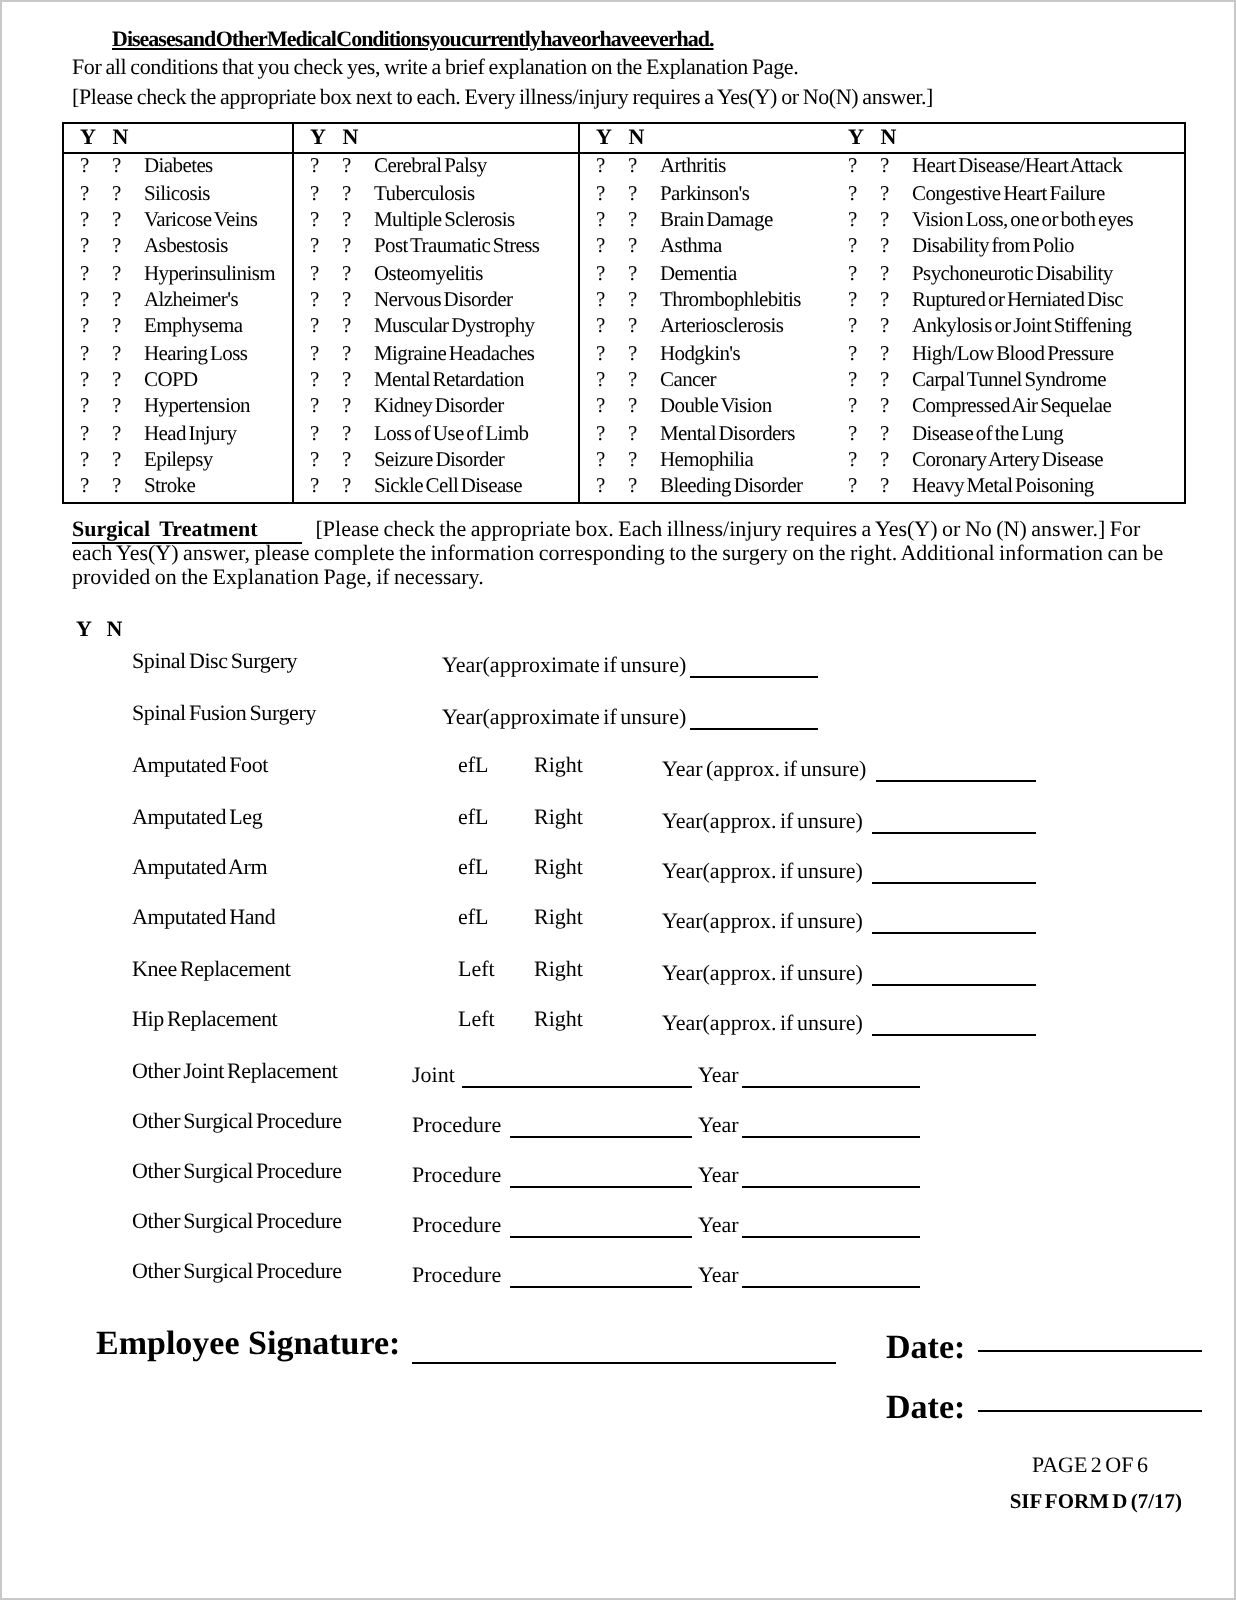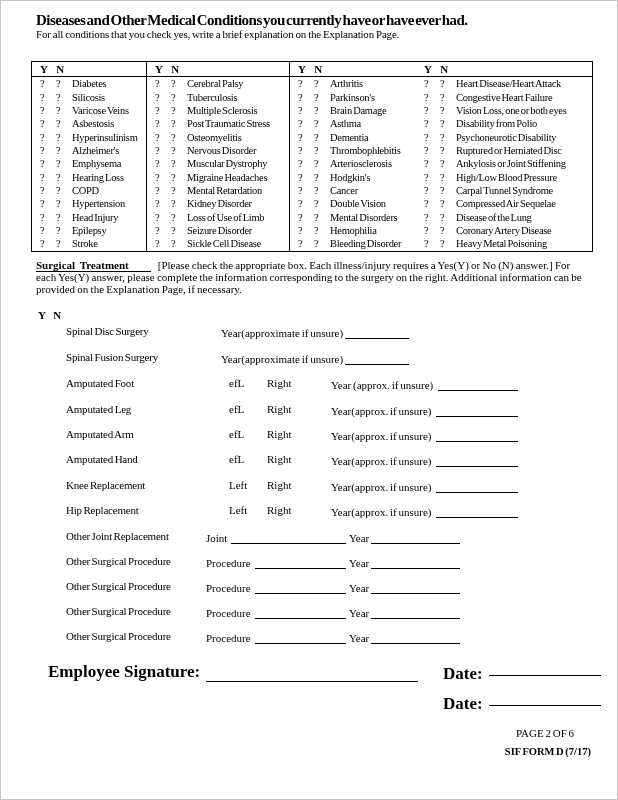--- a/index.html
+++ b/index.html
@@ -3,21 +3,21 @@
 <meta charset="utf-8">
 <style>
   html,body{margin:0;padding:0;background:#fff;}
   .page{
     position:relative;width:618px;height:800px;background:#ffffff;
     font-family:"Liberation Serif","DejaVu Serif",serif;color:#000;
     border:1px solid #c8c8c8;overflow:hidden;box-sizing:border-box;
   }
   
   .head{position:absolute;left:35px;top:12px;width:556px;font-size:11px;line-height:14.4px;letter-spacing:-0.2px;word-spacing:-0.5px;}
-  .title{font-weight:bold;font-size:15px;letter-spacing:-0.5px;word-spacing:-2px;}
+  .title{font-weight:bold;text-decoration:underline;font-size:11px;letter-spacing:-0.5px;word-spacing:-2px;margin-left:20px;}
   
   .cond-table{position:absolute;left:30px;top:60px;width:562px;height:191px;border:1px solid #000;display:flex;font-size:10.5px;box-sizing:border-box;}
   .cond-col{display:flex;flex-direction:column;box-sizing:border-box;}
   .c0{width:115px;border-right:1px solid #000;}
   .c1{width:143px;border-right:1px solid #000;}
   .c2{width:126px;}
   .c3{flex:1;}
   .cond-head{height:15px;border-bottom:1px solid #000;font-weight:bold;padding-left:8px;word-spacing:6px;line-height:14px;font-size:11px;box-sizing:border-box;}
   .cond-row{height:13.35px;display:flex;align-items:center;padding-left:8px;white-space:nowrap;}
   .q{width:16px;flex:none;}
@@ -53,20 +53,21 @@
   .formcode{position:absolute;top:745px;left:420px;width:170px;text-align:right;font-size:10.5px;font-weight:bold;word-spacing:-1px;}
 </style>
 </head>
 <body>
 
 <div class="page">
 
   <div class="head">
     <div class="title">Diseases and Other Medical Conditions you currently have or have ever had.</div>
     <div class="sub">For all conditions that you check yes, write a brief explanation on the Explanation Page.</div>
+    <div class="instr">[Please check the appropriate box next to each.  Every illness/injury requires a Yes(Y) or No(N) answer.]</div>
   </div>
 
   <div class="cond-table" id="condTable">
       <div class="cond-col c0">
         <div class="cond-head">Y N</div>
         <div class="cond-row">
           <span class="q">?</span>
           <span class="q">?</span>
           <span class="cond-label">Diabetes</span>
         </div>

